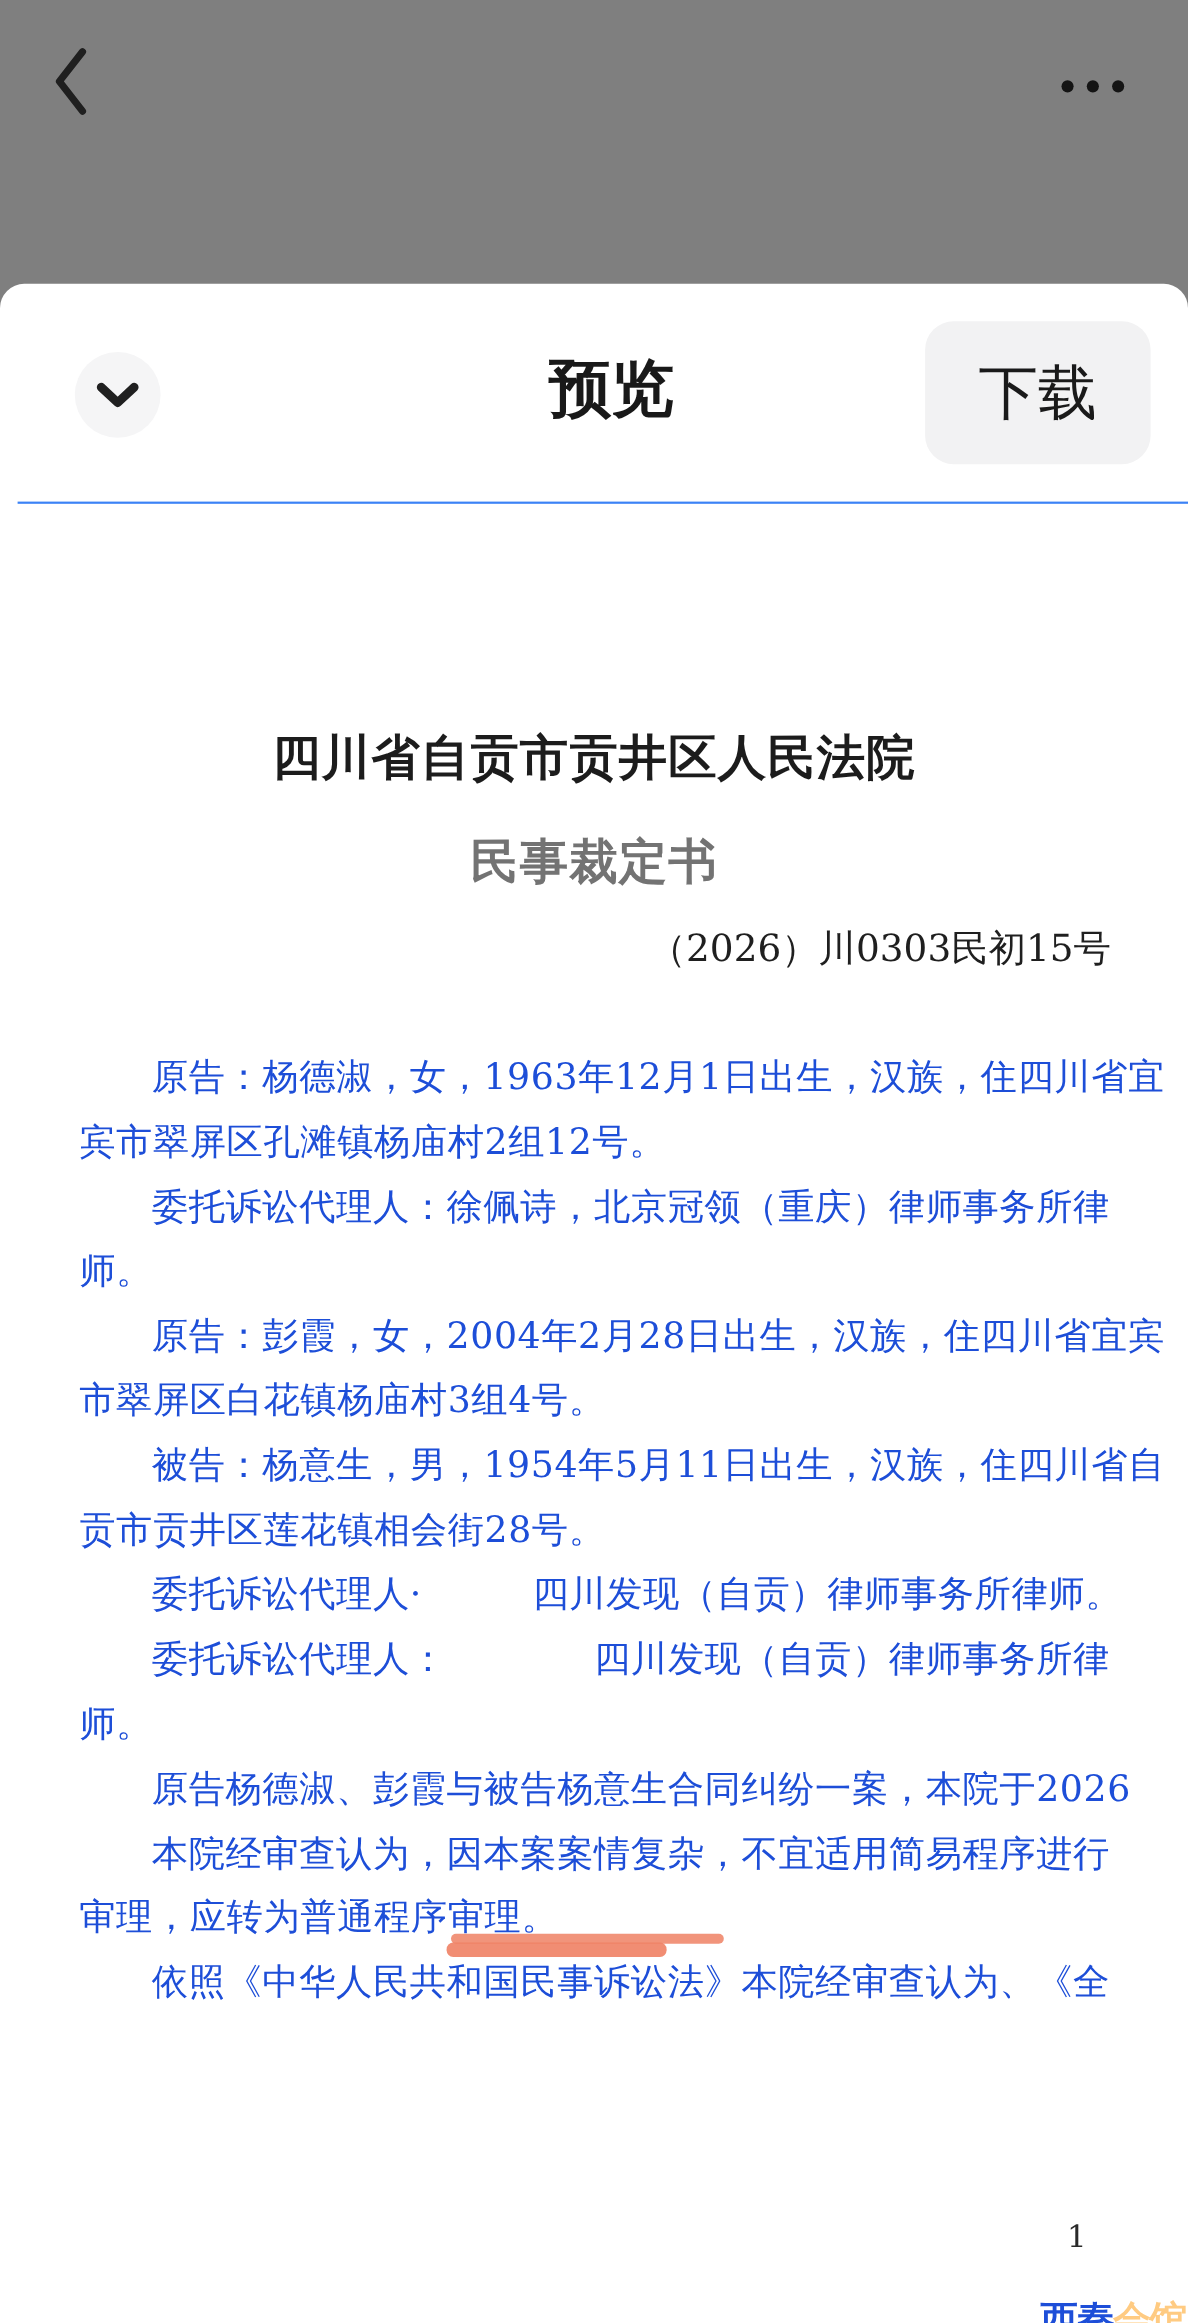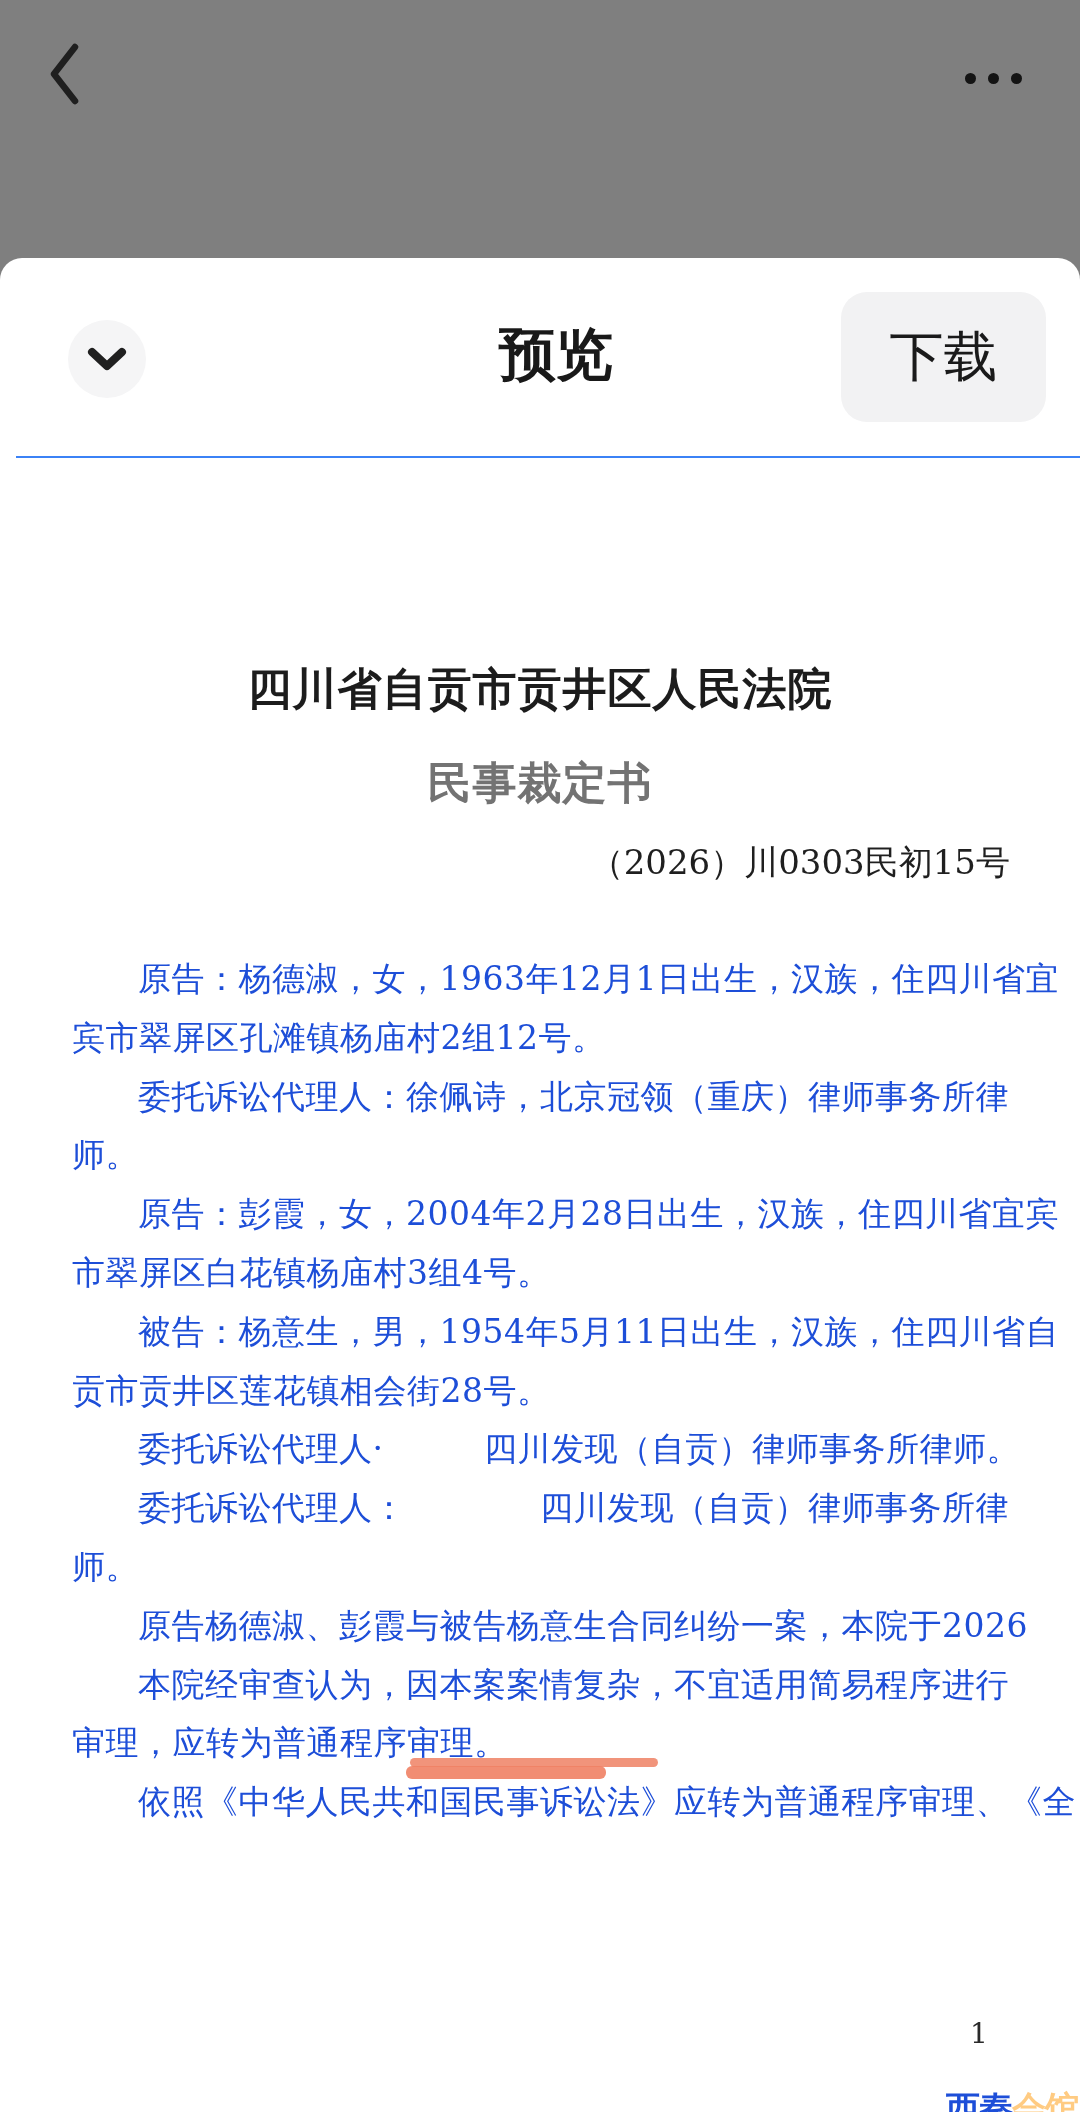--- a/index.html
+++ b/index.html
@@ -84,21 +84,21 @@
           <div class="doc-line indent">原告：彭霞，女，2004年2月28日出生，汉族，住四川省宜宾</div>
           <div class="doc-line">市翠屏区白花镇杨庙村3组4号。</div>
           <div class="doc-line indent">被告：杨意生，男，1954年5月11日出生，汉族，住四川省自</div>
           <div class="doc-line">贡市贡井区莲花镇相会街28号。</div>
           <div class="doc-line indent">委托诉讼代理人·　　　四川发现（自贡）律师事务所律师。</div>
           <div class="doc-line indent">委托诉讼代理人：　　　　四川发现（自贡）律师事务所律</div>
           <div class="doc-line">师。</div>
           <div class="doc-line indent">原告杨德淑、彭霞与被告杨意生合同纠纷一案，本院于2026</div>
           <div class="doc-line indent">本院经审查认为，因本案案情复杂，不宜适用简易程序进行</div>
           <div class="doc-line">审理，应转为普通程序审理。</div>
-          <div class="doc-line indent">依照《中华人民共和国民事诉讼法》应转为普通程序审理、《全</div>
+          <div class="doc-line indent">依照《中华人民共和国民事诉讼法》本院经审查认为、《全</div>
         </div>
 
       <div class="hl-stroke1" id="hl1" style="background: rgb(239, 129, 100);"></div>
       <div class="hl-stroke2" id="hl2" style="background: rgb(239, 129, 100);"></div>
 
       <div class="page-num">1</div>
 
       <div class="watermark">
         <span id="wm-blue" style="color: #1d4ed8;">西秦</span><span id="wm-orange" style="color: rgb(255, 203, 130);">会馆</span>
       </div>

